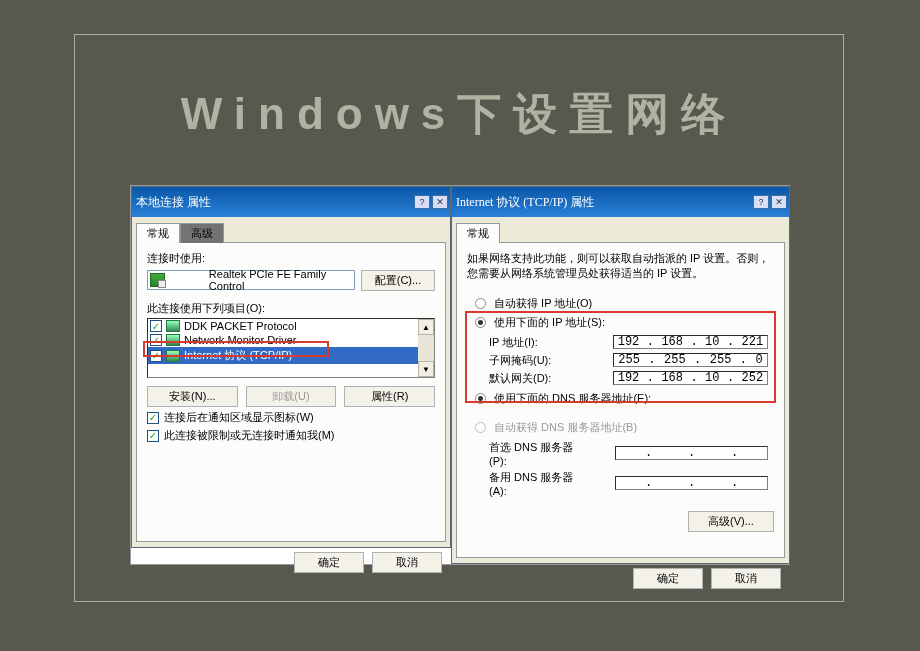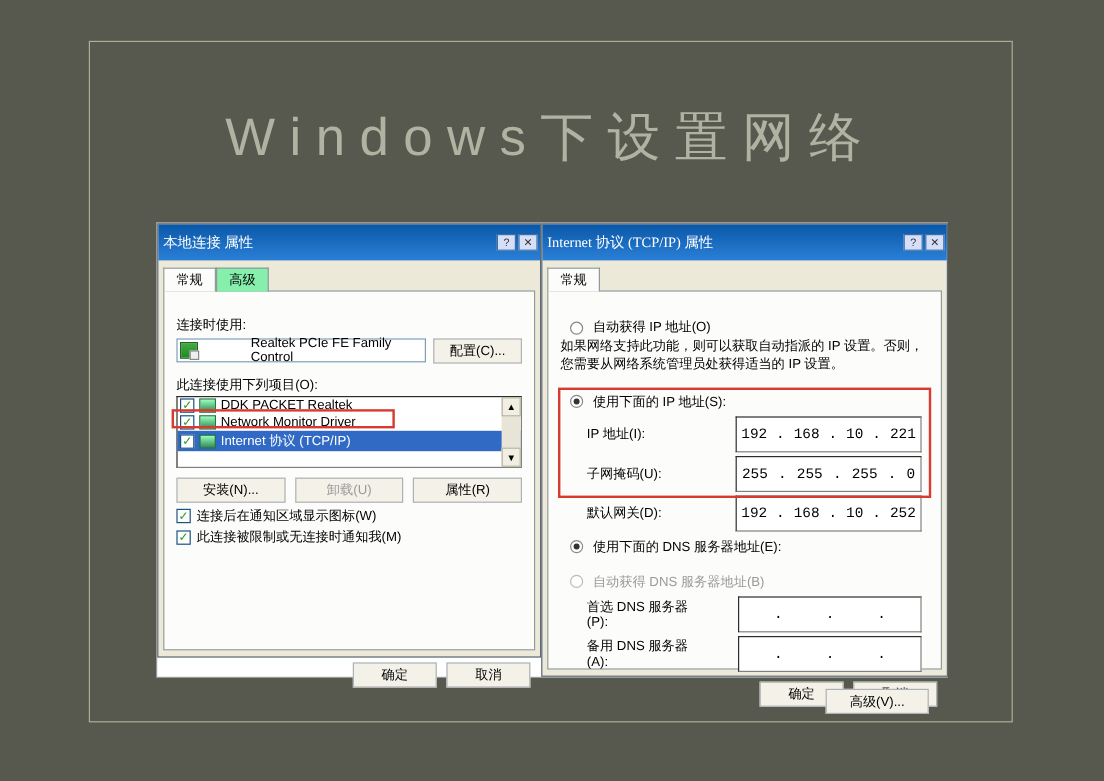--- a/index.html
+++ b/index.html
@@ -1,52 +1,52 @@
 <!DOCTYPE html>
 <html><head>
 <meta charset="utf-8">
 <style>
 * { box-sizing: border-box; margin: 0; padding: 0; }
 body { font-family: "SimSun", "Microsoft YaHei", Tahoma, sans-serif; background: #fff; }
 .slide { width: 920px; height: 651px; background: #58594E; position: relative; }
 .inner-frame { position: absolute; left: 74px; top: 34px; width: 770px; height: 568px; border: 1px solid #A9B195; background: #58594E; }
-.slide-title { position: absolute; left: 0; top: 50px; width: 100%; text-align: center; color: #B0B2A2; font-size: 44px; font-weight: normal; letter-spacing: 12px; font-family: "Microsoft YaHei", Arial; }
+.slide-title { position: absolute; left: 0; top: 50px; width: 100%; text-align: center; color: #B0B2A2; font-size: 44px; font-weight: bold; letter-spacing: 12px; font-family: "Microsoft YaHei", Arial; }
 .dialogs-wrap { position: absolute; left: 55px; top: 150px; width: 660px; height: 380px; background:#fff; border:1px solid #999; }
 
 
 .dialog { background: #ECE9D8; border: 1px solid #5D6876; position: absolute; font-size: 11px; }
 .titlebar { background: linear-gradient(to bottom, #0A57A7, #2A80D7); color: #fff; height: 30px; line-height: 18px; padding-left: 4px; display: flex; align-items: center; justify-content: space-between; }
 .titlebar .caption { font-family: "SimSun", Tahoma; font-size: 12px; }
 .titlebar .sysbtns { display: flex; gap: 2px; padding-right: 2px; }
 .titlebar .sysbtn { width: 16px; height: 14px; background: #D6DFF7; color: #333; border: 1px solid #3A6EA5; display: flex; align-items: center; justify-content: center; font-family: Arial; font-size: 9px; cursor: pointer; }
 
 .tabs { display: flex; margin: 6px 0 -1px 4px; }
 .tab { padding: 2px 10px; border: 1px solid #919B9C; background: #FCFCFB; border-bottom: none; position: relative; z-index: 2; cursor: pointer; font-size:11px; }
-.tab.inactive { background: #86efac; z-index: 1; }
-.panel { border: 1px solid #919B9C; background: #FCFCFB; margin: 0 4px 4px; padding: 20px 10px; position: relative; }
+.tab.inactive { background: #737373; z-index: 1; }
+.panel { border: 1px solid #919B9C; background: #FCFCFB; margin: 0 4px 4px; padding: 8px 10px; position: relative; }
 
 .label { font-size: 11px; }
 .inset-field { display: flex; align-items: center; border: 1px solid #7F9DB9; background: #fff; padding: 1px 2px; height: 20px; }
 .btn { border: 1px solid #ADB2B5; background: #F4F2E8; padding: 2px 0; text-align: center; cursor: pointer; font-size:11px; }
 
 .groupbox { border: 1px solid #D0CDBA; padding: 8px 8px 6px; position: relative; margin-top: 10px; }
 .groupbox .caption { position: absolute; top: -8px; left: 8px; background: #FCFCFB; padding: 0 4px; font-size:11px; }
 
 .listbox { border: 1px inset #808080; background: #fff; height: 60px; position: relative; }
 .listbox .item { display: flex; align-items: center; gap: 4px; padding: 1px 2px; font-size: 11px; }
 .listbox .item.sel { background: #316AC5; color: #fff; }
 .checkbox { width: 12px; height: 12px; border: 1px solid #1C5180; background: #fff; display: inline-flex; align-items: center; justify-content: center; font-size: 10px; color: #21A121; font-family: Arial; }
 .net-icon { width: 14px; height: 12px; display:inline-block; background: linear-gradient(#9fb, #385); border:1px solid #274; }
 .scrollbar { position: absolute; right: 0; top: 0; bottom: 0; width: 16px; background: #E8E4D8; display: flex; flex-direction: column; justify-content: space-between; }
 .scrollbtn { height: 16px; background: #F1EFE2; border: 1px solid #B8B4A3; display: flex; align-items: center; justify-content: center; font-size: 8px; font-family: Arial; }
 
 .radio { width: 11px; height: 11px; border: 1px solid #888; border-radius: 50%; background: #fff; display: inline-flex; align-items: center; justify-content: center; margin-right: 5px; vertical-align: middle; }
 .radio.checked::after { content: ""; width: 5px; height: 5px; background: #333; border-radius: 50%; }
 .radio.disabled { border-color: #bbb; }
-.ip-field { border: 1px inset #808080; background: #fff; width: 155px; height: 30px; display: flex; align-items: center; justify-content: space-around; font-family: "Courier New", monospace; font-size: 12px; }
+.ip-field { border: 1px inset #808080; background: #fff; width: 155px; height: 14px; display: flex; align-items: center; justify-content: space-around; font-family: "Courier New", monospace; font-size: 12px; }
 .ip-field .dot { color: #000; }
 
 .red-box { border: 2px solid #D83A2E; position: absolute; pointer-events: none; }
 
 .nic-icon { width: 16px; height: 14px; background: linear-gradient(#4a4,#282); border:1px solid #262; display:inline-block; margin-right:4px; position:relative; }
 .nic-icon::after{content:""; position:absolute; right:-2px; bottom:-2px; width:6px; height:6px; background:#eee; border:1px solid #888;}
 .disabled-text { color:#9a9a9a; }
 .row { display:flex; justify-content:space-between; align-items:center; margin:3px 0;gap:26px; }
 .checkline { display:flex; align-items:center; gap:5px; margin:3px 0; font-size:11px; }
 .footer { display:flex; justify-content:flex-end; gap:8px; padding:6px 8px; }
@@ -79,21 +79,21 @@
               <span class="nic-icon"></span>
               <span>Realtek PCIe FE Family Control</span>
             </div>
             <div class="btn" style="width:74px;">配置(C)...</div>
           </div>
           <div class="label">此连接使用下列项目(O):</div>
           <div class="listbox" style="margin-top:2px;">
             <div class="item">
               <span class="checkbox">✓</span>
               <span class="net-icon"></span>
-              <span>DDK PACKET Realtek</span>
+              <span>DDK PACKET Protocol</span>
             </div>
             <div class="item">
               <span class="checkbox">✓</span>
               <span class="net-icon"></span>
               <span>Network Monitor Driver</span>
             </div>
             <div class="item sel">
               <span class="checkbox">✓</span>
               <span class="net-icon"></span>
               <span>Internet 协议 (TCP/IP)</span>
@@ -129,26 +129,26 @@
           <span class="caption">Internet 协议 (TCP/IP) 属性</span>
           <span class="sysbtns">
             <span class="sysbtn">?</span>
             <span class="sysbtn">✕</span>
           </span>
         </div>
         <div class="tabs">
           <div class="tab">常规</div>
         </div>
         <div class="panel" style="height:316px;">
+          <div style="font-size:11px; line-height:1.4; margin-bottom:12px;">如果网络支持此功能，则可以获取自动指派的 IP 设置。否则，您需要从网络系统管理员处获得适当的 IP 设置。</div>
+
           <div style="padding:2px 0 2px 8px;">
             <span class="radio"></span>
             <span class="label">自动获得 IP 地址(O)</span>
           </div>
-
-          <div style="font-size:11px; line-height:1.4; margin-bottom:12px;">如果网络支持此功能，则可以获取自动指派的 IP 设置。否则，您需要从网络系统管理员处获得适当的 IP 设置。</div>
 
           <div style="position:relative;">
             <div class="red-box" style="left:-2px; top:-2px; right:-2px; height:92px;"></div>
             <div style="padding:2px 0 2px 8px;">
               <span class="radio checked"></span>
               <span class="label">使用下面的 IP 地址(S):</span>
             </div>
             <div class="row" style="padding:0 6px 0 22px;">
               <span class="label">IP 地址(I):</span>
               <span class="ip-field">

